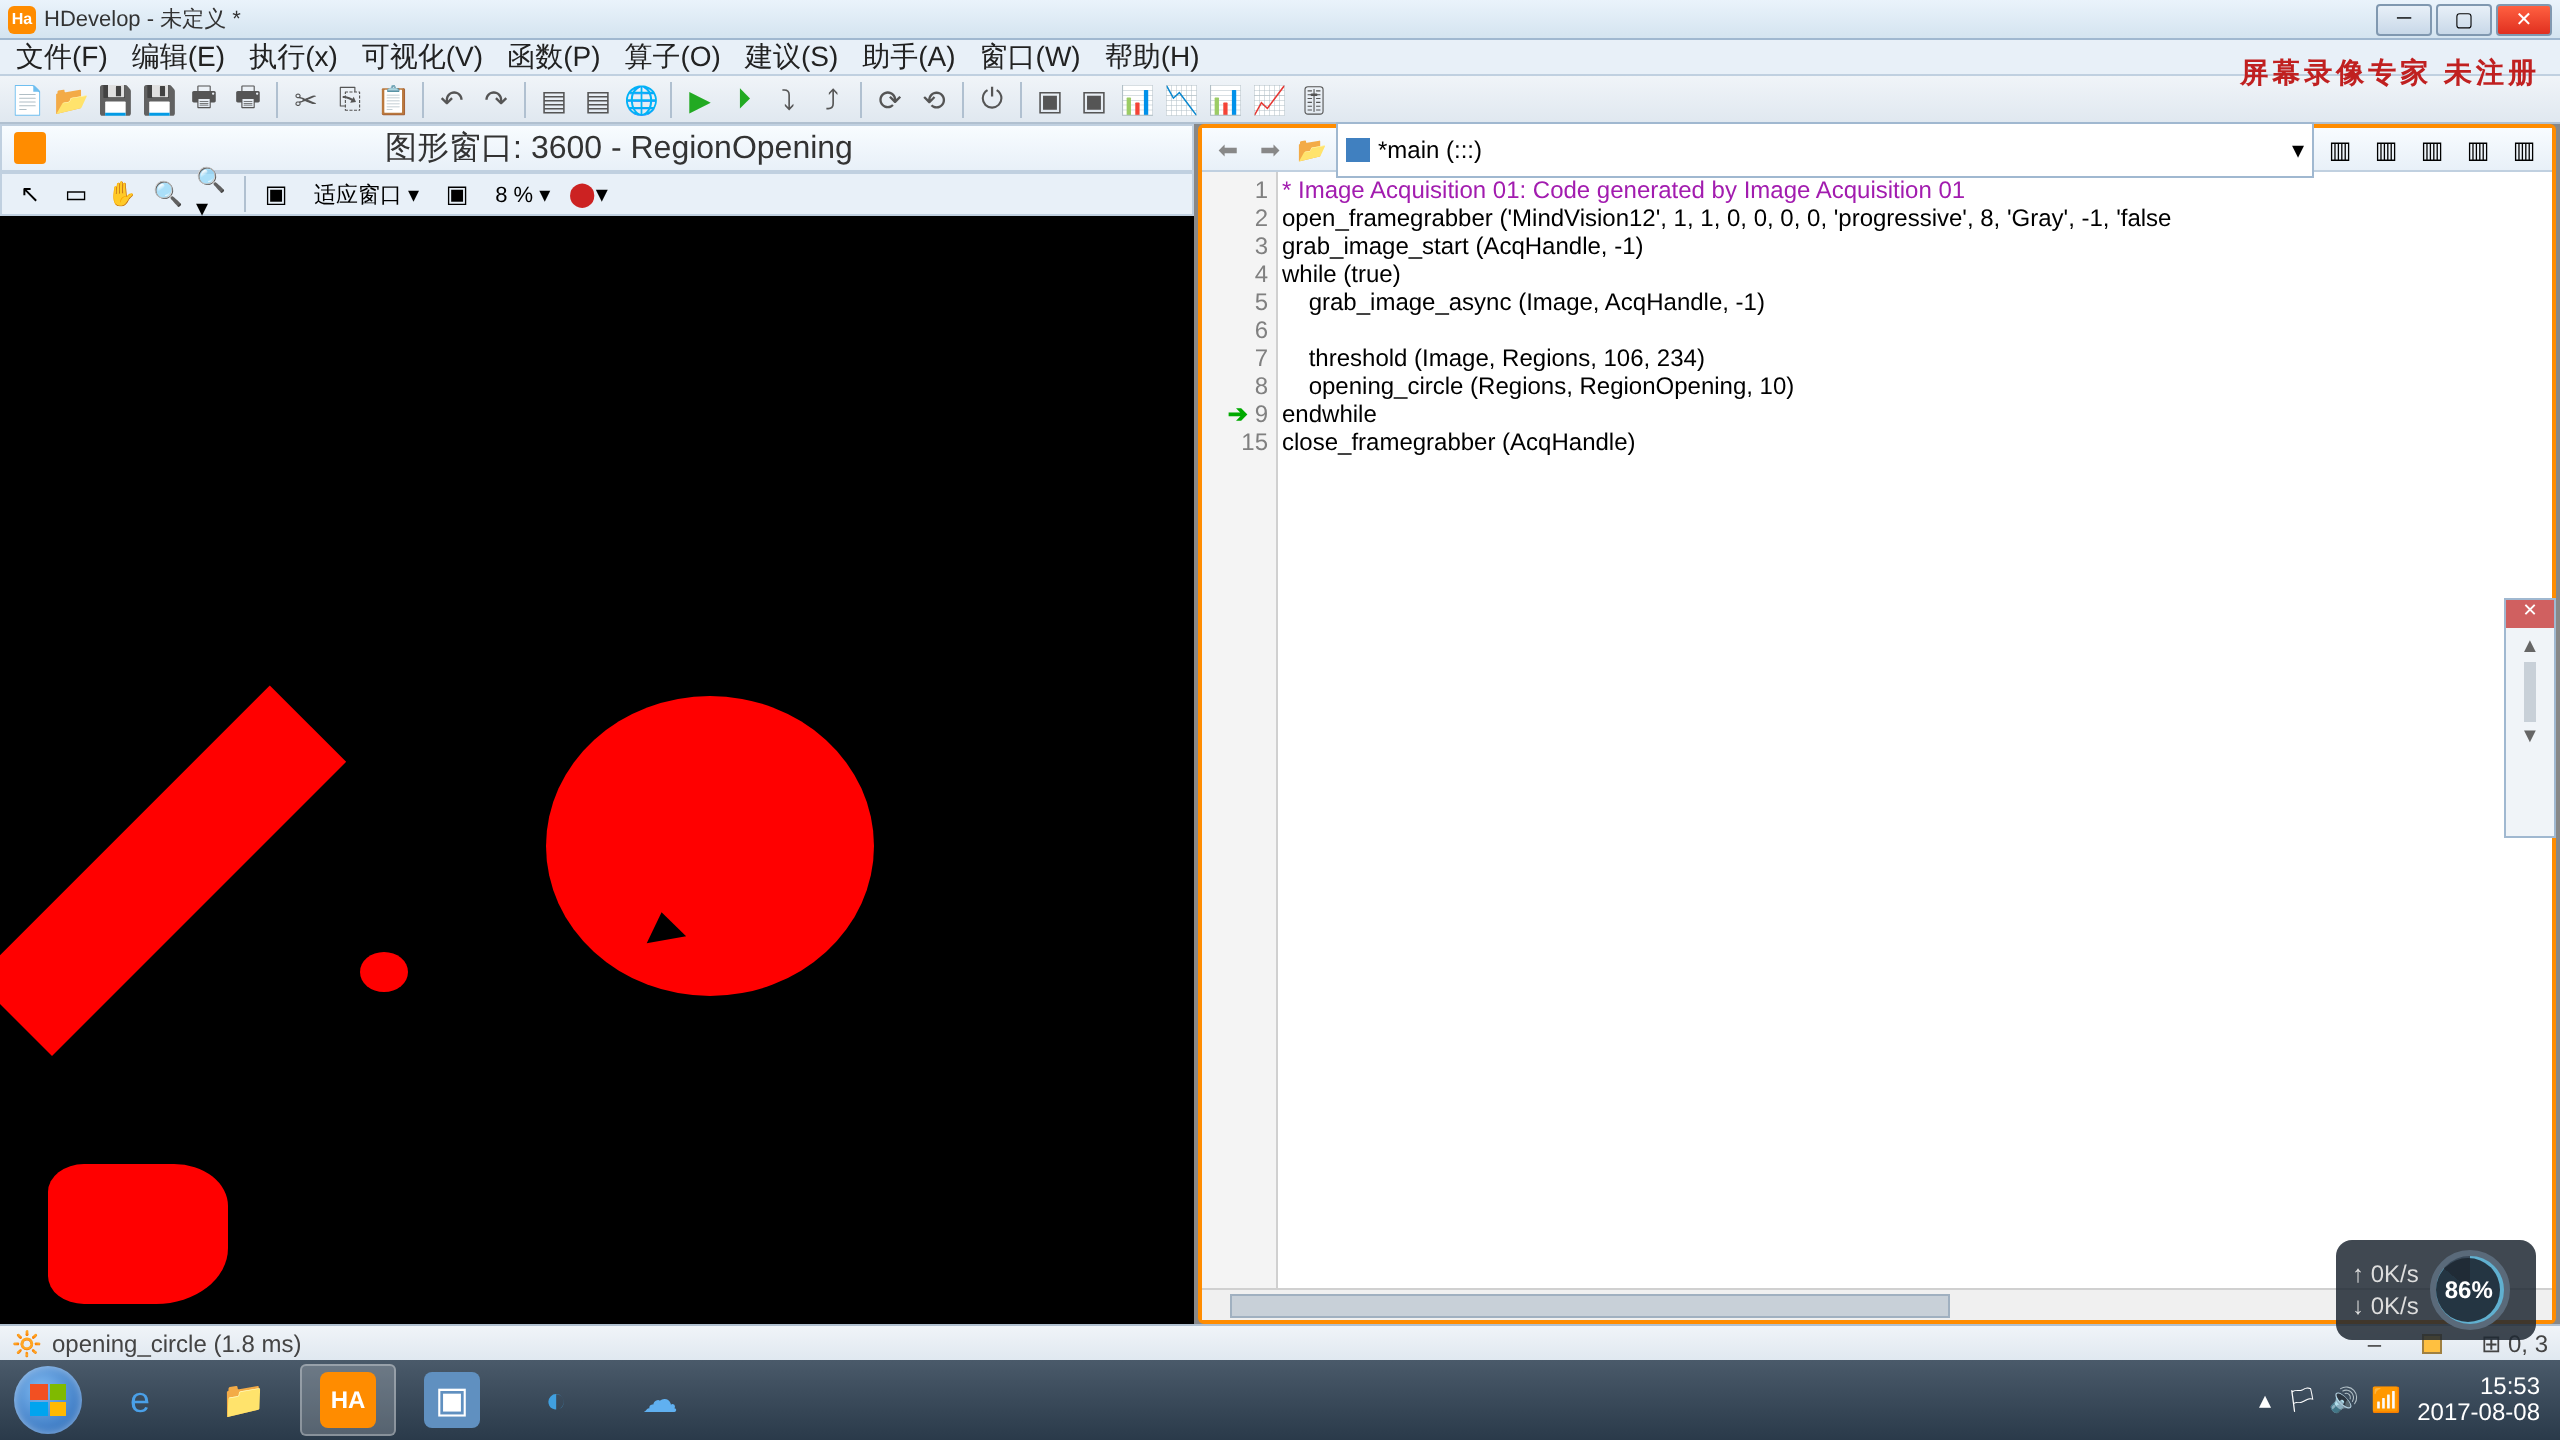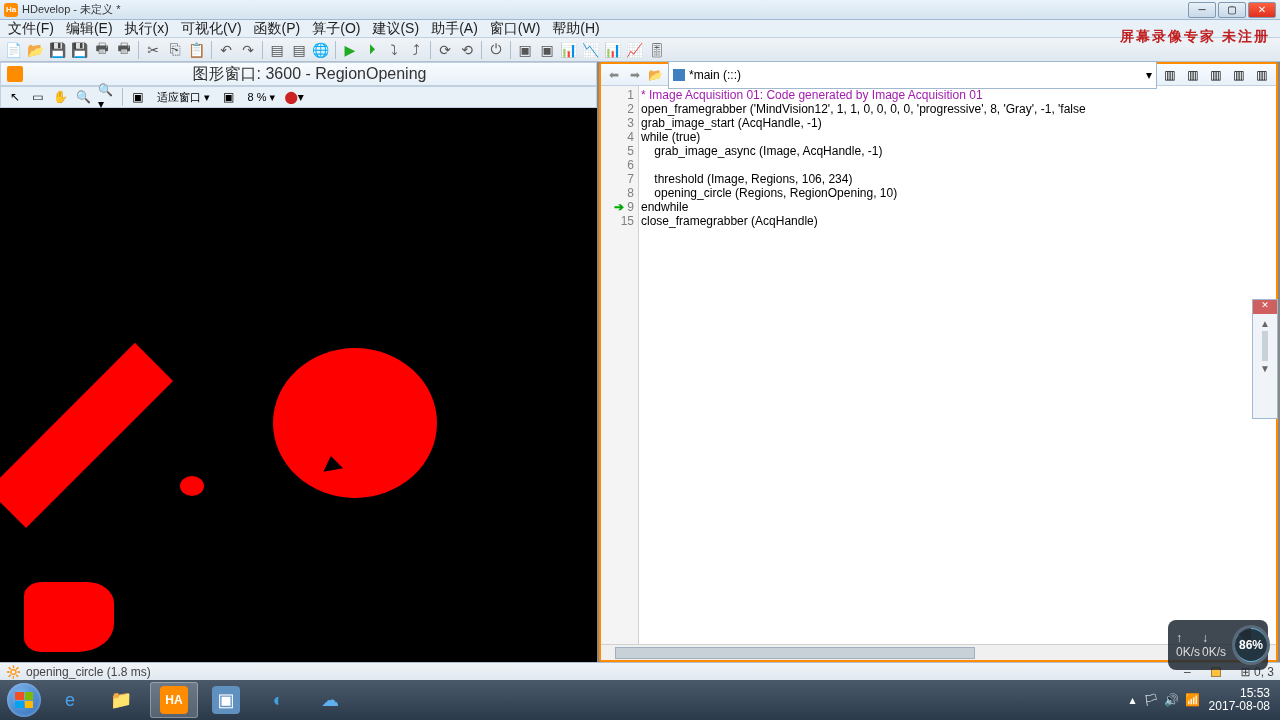--- a/index.html
+++ b/index.html
@@ -69,21 +69,21 @@
 .win-logo div:nth-child(3){ background:#00a4ef; } .win-logo div:nth-child(4){ background:#ffb900; }
 .task-item { width: 48px; height: 36px; margin: 0 2px; display: flex; align-items: center; justify-content: center; border-radius: 3px; }
 .task-item.active { background: rgba(255,255,255,0.2); border: 1px solid rgba(255,255,255,0.3); }
 .task-ico { width: 28px; height: 28px; border-radius: 4px; display: flex; align-items: center; justify-content: center; font-size: 18px; color: #fff; }
 .tray { margin-left: auto; display: flex; align-items: center; gap: 8px; color: #fff; font-size: 11px; padding-right: 6px; }
 .tray-icons { display: flex; gap: 6px; font-size: 12px; }
 .clock { text-align: right; line-height: 13px; }
 .battery-widget { position: absolute; right: 12px; bottom: 50px; width: 100px; height: 50px; background: rgba(30,40,50,0.85); border-radius: 8px; display: flex; align-items: center; gap: 6px; padding: 4px 8px; color: #ddd; font-size: 10px; }
 .battery-circle { width: 40px; height: 40px; border-radius: 50%; border: 3px solid #5a6a7a; display: flex; align-items: center; justify-content: flex-start; color: #fff; font-size: 13px; font-weight: bold; background: conic-gradient(#60b0d0 0 86%, #3a4a5a 86% 100%); }
 .battery-circle-inner { width: 32px; height: 32px; border-radius: 50%; background: rgba(30,40,50,0.9); display: flex; align-items: center; justify-content: center; }
-.net-speed { display: flex; flex-direction: row; gap: 2px; }
+.net-speed { display: flex; flex-direction: column; gap: 2px; }
 </style>
 </head>
 <body>
 
 <div class="titlebar">
   <div class="app-icon">Ha</div>
   <div class="title">HDevelop - 未定义 *</div>
   <div class="win-btns">
     <div class="win-btn">─</div>
     <div class="win-btn">▢</div>

